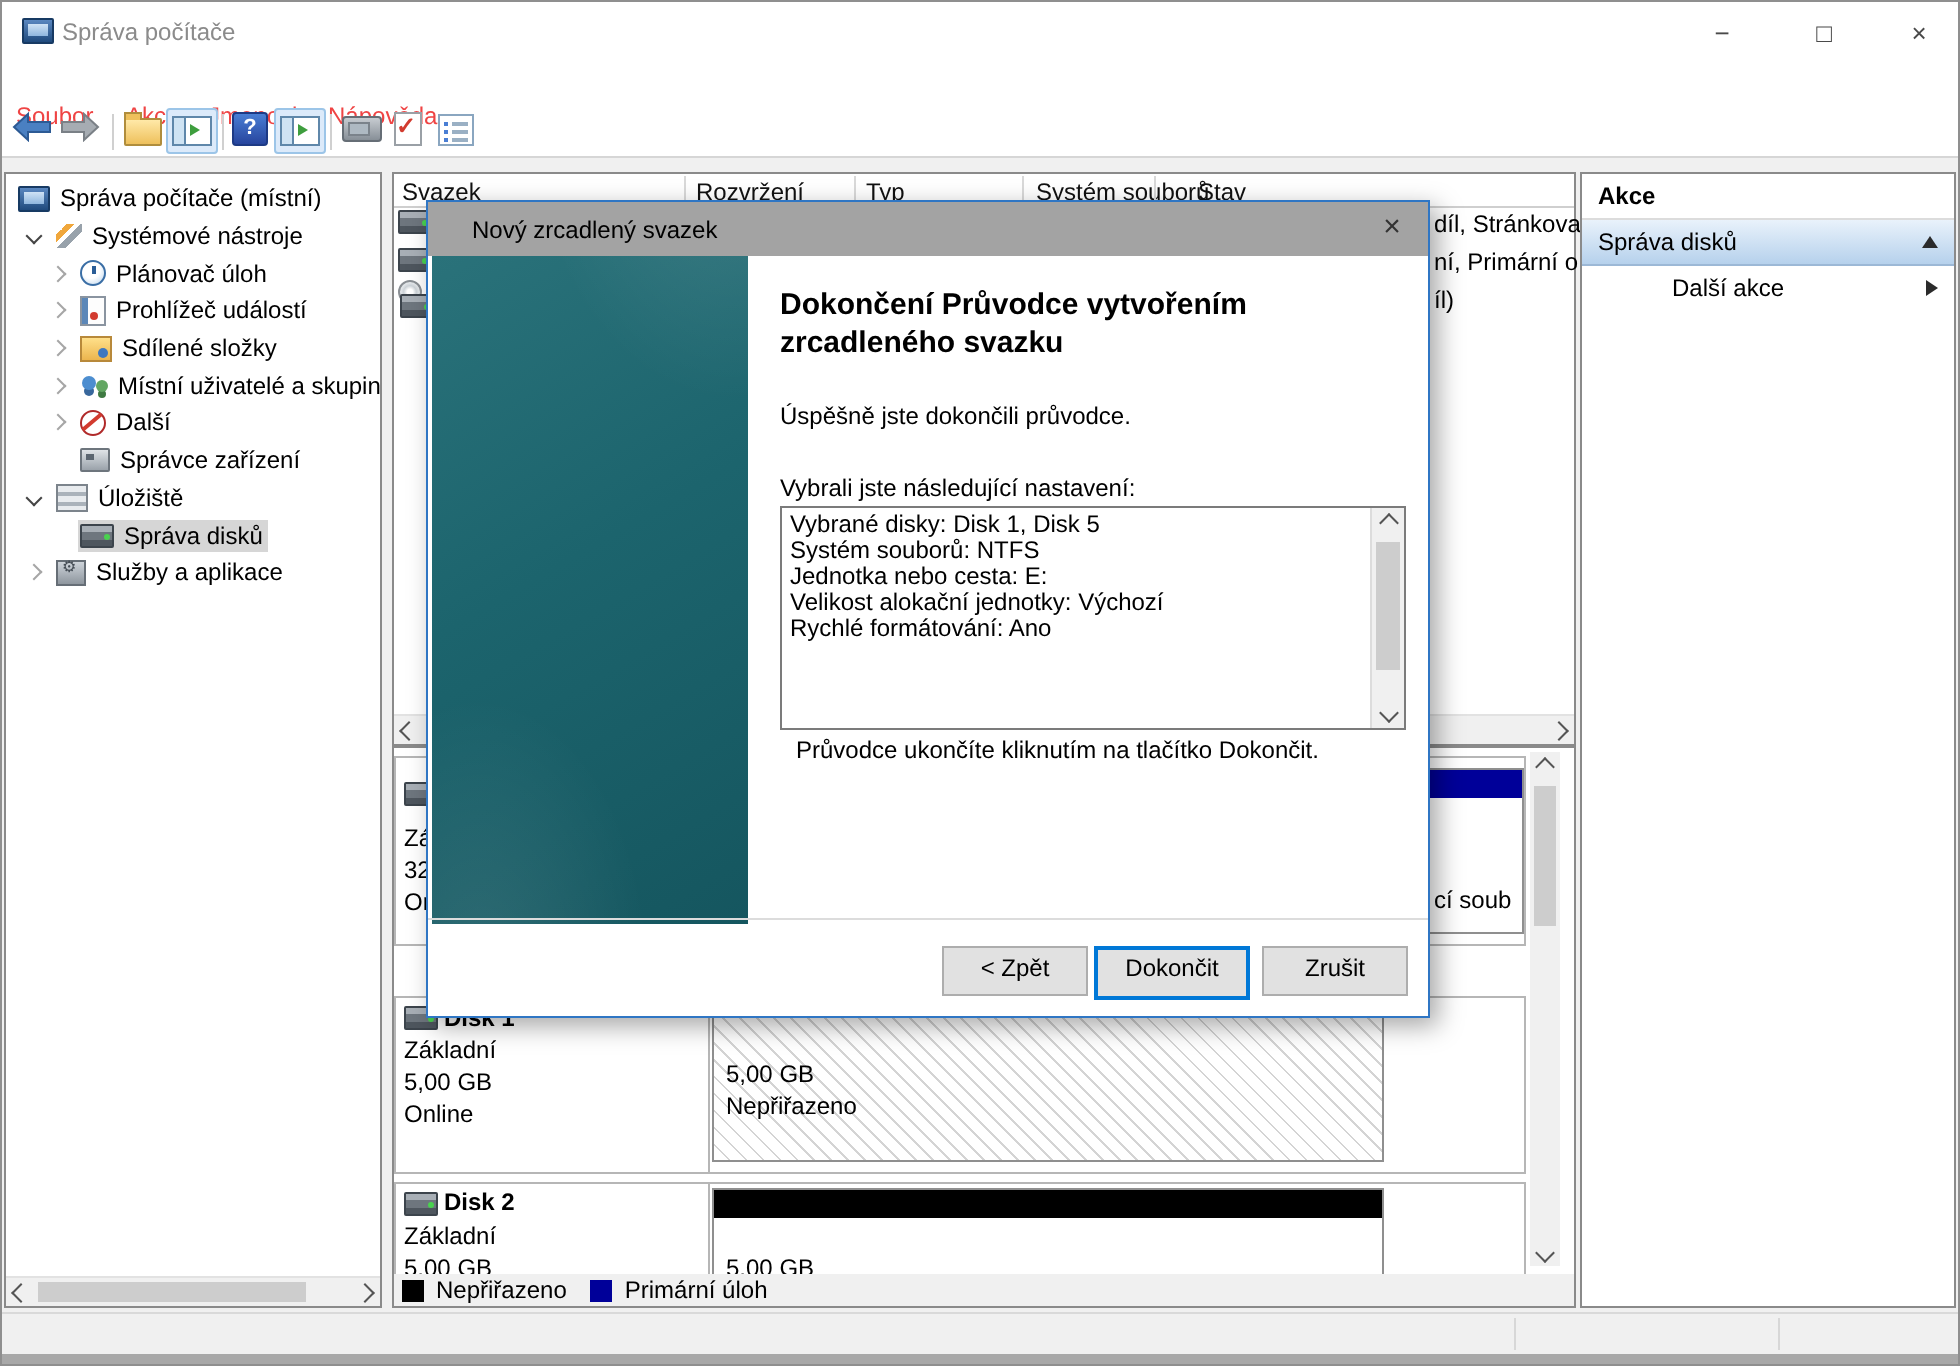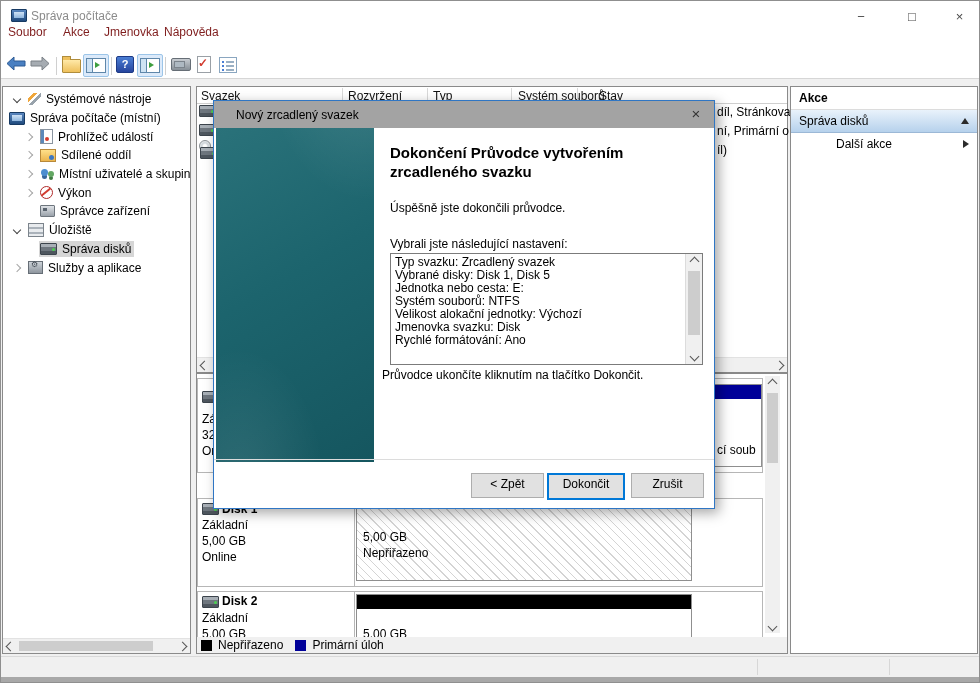--- a/index.html
+++ b/index.html
@@ -3,21 +3,21 @@
 <meta charset="utf-8">
 <style>
   html,body{margin:0;padding:0}
   .root{position:relative;width:980px;height:683px;background:#f0f0f0;
         font-family:"Liberation Sans",sans-serif;font-size:12px;color:#000;
         overflow:hidden;box-shadow:inset 0 0 0 1px #8f8f8f}
   .abs{position:absolute}
   .topchrome{position:absolute;left:1px;top:1px;right:1px;height:77px;background:#fff;border-bottom:1px solid #d6d6d6}
   .captitle{position:absolute;left:30px;top:8px;color:#8b8b8b}
   .capbtn{position:absolute;top:0;height:30px;display:flex;align-items:center;justify-content:center;color:#4a4a4a;font-size:13px}
-  .menuitem{position:absolute;top:22px;height:19px;line-height:19px;color:#7f1d1d}
+  .menuitem{position:absolute;top:48px;height:19px;line-height:19px;color:#ef4444}
   .tbsep{position:absolute;top:56px;width:1px;height:18px;background:#d0d0d0}
   .tbbtn{position:absolute;display:flex;align-items:center;justify-content:center}
   .tbbox{border:1px solid #9cc5e8;background:#dceafa;border-radius:2px}
   
   .panel{position:absolute;background:#fff;border:1px solid #8a8a8a}
   
   .trow{display:flex;align-items:center;height:18.7px;white-space:nowrap;gap:4px}
   .lv0{padding-left:5px}.lv1{padding-left:7px}.lv2{padding-left:19px}
   .chvslot{width:13px;display:inline-flex;justify-content:center;flex:none}
   .chv{width:5px;height:5px;border-top:1.4px solid #a6a6a6;border-right:1.4px solid #a6a6a6;display:inline-block}
@@ -150,69 +150,78 @@
     <div class="tbbtn" style="left:196px;top:55px">
         <span class="ico t-doc"></span>
       </div>
     <div class="tbbtn" style="left:218px;top:56px">
         <span class="ico t-list"></span>
       </div>
   </div>
 
   <div class="panel" style="left:2px;top:86px;width:187px;height:566px;overflow:hidden">
     <div style="padding-top:3px">
+      <div class="trow lv0">
+        <span class="selwrap">
+            <span class="ico i-computer"></span>
+            <span>Správa počítače (místní)</span>
+          </span>
+      </div>
       <div class="trow lv1">
         <span class="chvslot">
             <span class="chv d"></span>
           </span>
         <span class="selwrap">
             <span class="ico i-tools"></span>
             <span>Systémové nástroje</span>
           </span>
       </div>
-      <div class="trow lv0">
-        <span class="selwrap">
-            <span class="ico i-computer"></span>
-            <span>Správa počítače (místní)</span>
+      <div class="trow lv2">
+        <span class="chvslot">
+            <span class="chv r"></span>
+          </span>
+        <span class="selwrap">
+            <span class="ico i-clock"></span>
+            <span>Plánovač úloh</span>
           </span>
       </div>
       <div class="trow lv2">
         <span class="chvslot">
             <span class="chv r"></span>
           </span>
         <span class="selwrap">
             <span class="ico i-events"></span>
             <span>Prohlížeč událostí</span>
           </span>
       </div>
       <div class="trow lv2">
         <span class="chvslot">
             <span class="chv r"></span>
           </span>
         <span class="selwrap">
             <span class="ico i-shared"></span>
-            <span>Sdílené oddíl</span>
+            <span>Sdílené složky</span>
           </span>
       </div>
       <div class="trow lv2">
         <span class="chvslot">
             <span class="chv r"></span>
           </span>
         <span class="selwrap">
             <span class="ico i-users"></span>
             <span>Místní uživatelé a skupiny</span>
           </span>
       </div>
       <div class="trow lv2">
         <span class="chvslot">
             <span class="chv r"></span>
           </span>
         <span class="selwrap">
             <span class="ico i-perf"></span>
-            <span>Výkon</span>
+            <span>Další</span>
           </span>
       </div>
       <div class="trow lv2">
         <span class="chvslot"></span>
         <span class="selwrap">
             <span class="ico i-device"></span>
             <span>Správce zařízení</span>
           </span>
       </div>
       <div class="trow lv1">
@@ -368,40 +377,38 @@
       <span style="position:absolute;right:8px;top:3px;width:20px;height:20px;text-align:center;line-height:20px;font-size:15px;color:#333"><span>×</span></span>
     </div>
     <div class="banner"></div>
 
     <div style="position:absolute;left:176px;top:42px;width:308px;font-size:15px;font-weight:bold;line-height:19px;color:#000000">Dokončení Průvodce vytvořením zrcadleného svazku</div>
     <div style="position:absolute;left:176px;top:100px">Úspěšně jste dokončili průvodce.</div>
     <div style="position:absolute;left:176px;top:136px">Vybrali jste následující nastavení:</div>
 
     <div style="position:absolute;left:176px;top:152px;width:311px;height:110px;border:1px solid #7b7b7b;background:#fff">
       <div style="position:absolute;left:4px;top:2px;right:20px;overflow:hidden">
-        <span class="lbline">Typ svazku: Zrcadlený svazek</span>
         <span class="lbline">Vybrané disky: Disk 1, Disk 5</span>
+        <span class="lbline">Systém souborů: NTFS</span>
         <span class="lbline">Jednotka nebo cesta: E:</span>
-        <span class="lbline">Systém souborů: NTFS</span>
         <span class="lbline">Velikost alokační jednotky: Výchozí</span>
-        <span class="lbline">Jmenovka svazku: Disk</span>
         <span class="lbline">Rychlé formátování: Ano</span>
       </div>
       <div class="scrl" style="position:absolute;right:0;top:0;bottom:0;width:16px;border-left:1px solid #dcdcdc">
         <span class="sbox" style="left:0;top:0;width:16px;height:15px">
             <span class="sarr up"></span>
           </span>
         <span class="sthumb" style="position:absolute;left:2px;top:17px;width:12px;height:64px"></span>
         <span class="sbox" style="left:0;bottom:0;width:16px;height:15px">
             <span class="sarr dn"></span>
           </span>
       </div>
     </div>
 
-    <div style="position:absolute;left:168px;top:267px">Průvodce ukončíte kliknutím na tlačítko Dokončit.</div>
+    <div style="position:absolute;left:184px;top:267px">Průvodce ukončíte kliknutím na tlačítko Dokončit.</div>
 
     <div style="position:absolute;left:0;right:0;top:358px;border-top:1px solid #dcdcdc"></div>
     <div class="btn" style="left:257px;top:372px;width:71px">&lt; Zpět</div>
     <div class="btn default" style="left:333px;top:372px;width:74px">Dokončit</div>
     <div class="btn" style="left:417px;top:372px;width:71px">Zrušit</div>
   </div>
 
 </div>
 
 </body></html>

